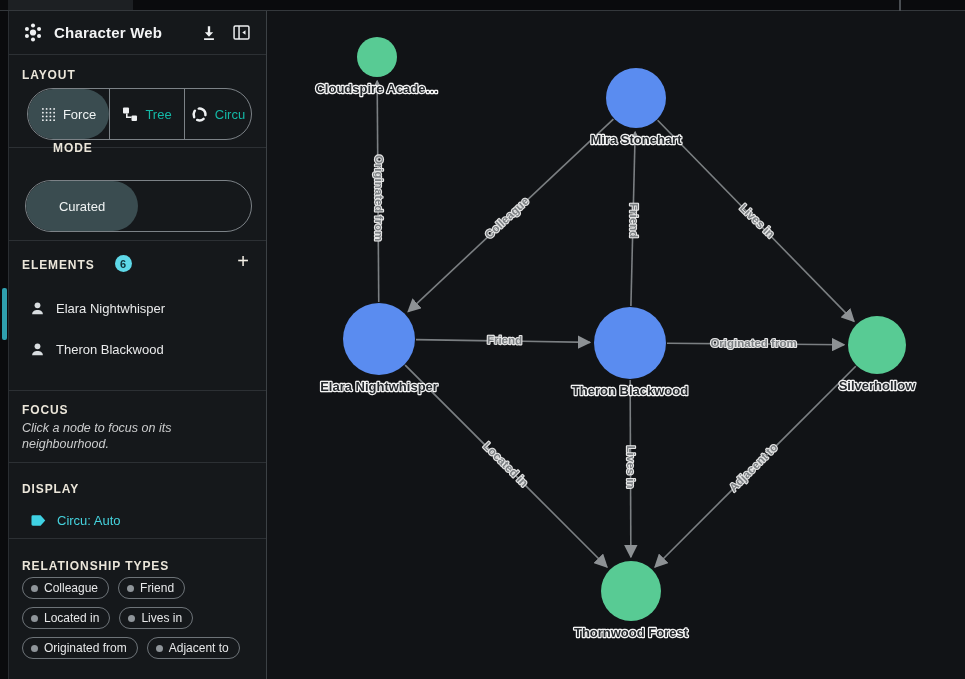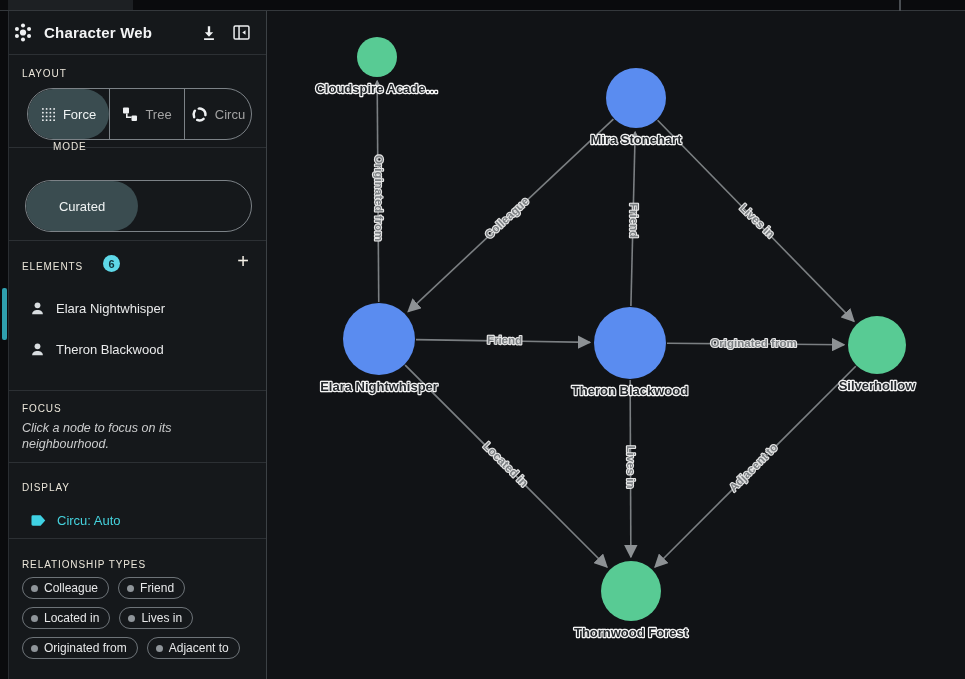--- a/index.html
+++ b/index.html
@@ -17,31 +17,31 @@
   #left-rail { left:0; top:11px; width:9px; height:668px; background:#0a0b0d;
     border-right:1px solid #2a2e32; }
   #rail-thumb { left:2px; top:277px; width:5px; height:52px; background:#2f9fae; border-radius:2px; }
 
   
   #sidebar { left:9px; top:11px; width:258px; height:668px; background:#15181b;
     border-right:1px solid #3c4145; color:#e8e8e8; }
   .divider { left:0; width:257px; height:1px; background:#2c3034; }
 
   #sb-header { left:0; top:0; width:257px; height:44px; display:flex; align-items:center;
-    padding:0 14px 0 3px; border-bottom:1px solid #2c3034; gap:10px; }
+    padding:0 14px 0 13px; border-bottom:1px solid #2c3034; gap:10px; }
   #sb-title { font-size:15px; font-weight:700; color:#f2f3f4; flex:1; letter-spacing:.2px; }
   .hdr-icon { width:22px; height:22px; display:flex; align-items:center; justify-content:center; cursor:pointer; }
 
-  .sec-label { font-size:10px; font-weight:400; letter-spacing:.9px; color:#ebe6da; }
+  .sec-label { font-size:12px; font-weight:700; letter-spacing:.9px; color:#ebe6da; }
 
   
   .seg-control { border:1px solid #7c8287; border-radius:999px; overflow:hidden;
     display:flex; height:52px; }
   .seg { display:flex; align-items:center; justify-content:center; gap:7px;
-    font-size:13px; color:#a3a3a3; cursor:pointer; white-space:nowrap; overflow:hidden; }
+    font-size:13px; color:#14b8a6; cursor:pointer; white-space:nowrap; overflow:hidden; }
   .seg + .seg { border-left:1px solid #7c8287; }
   .seg.selected { background:#3a4c50; border-radius:999px; color:#f0f4f4; }
 
   
   #elements-header { left:13px; top:243px; width:231px; height:18px; display:flex; align-items:flex-end; gap:20px; }
   #elements-badge { width:17px; height:17px; border-radius:50%; background:#5ed8e8; color:#10333b;
     font-size:11px; font-weight:700; display:flex; align-items:center; justify-content:center; }
   #add-element { margin-left:auto; width:20px; height:20px; color:#f3efe6; font-size:20px; line-height:18px;
     text-align:center; cursor:pointer; font-weight:400; }
   .el-row { left:0; width:257px; height:41px; display:flex; align-items:center; gap:11px;

